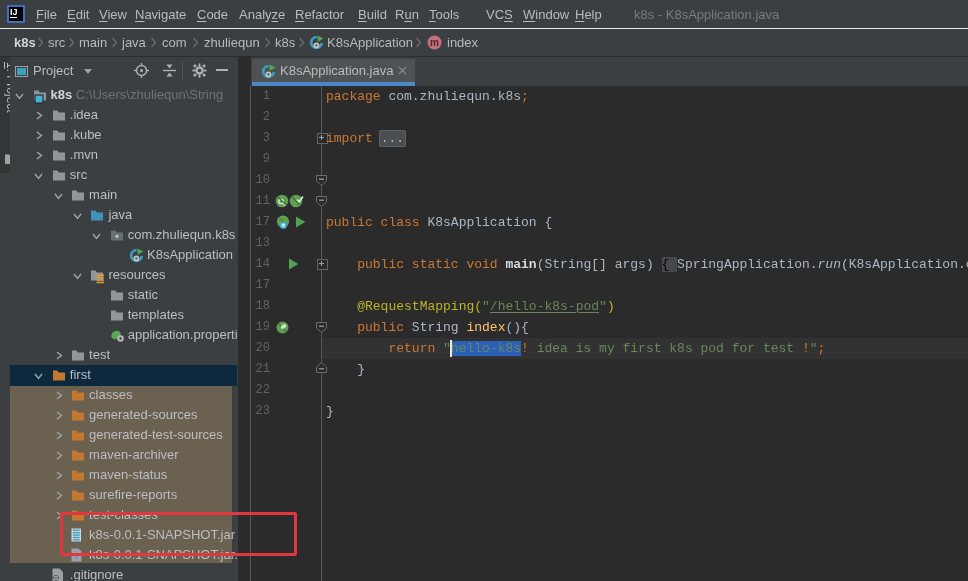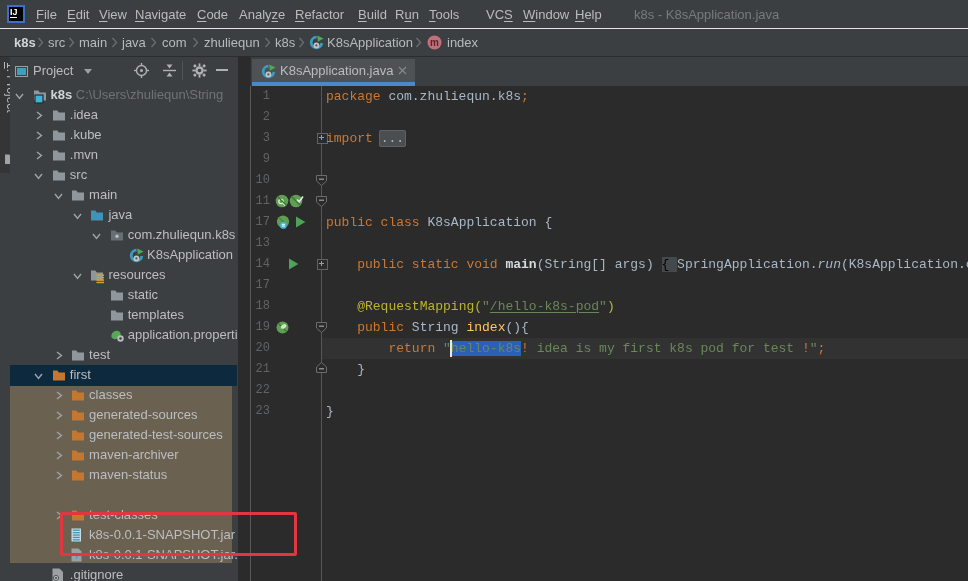--- a/index.html
+++ b/index.html
@@ -412,20 +412,33 @@
           <svg width="8" height="9">
             <path d="M2 1 L6.4 4.5 L2 8" stroke="#9da2a6" stroke-width="1.5" fill="none"></path>
           </svg>
         </span>
         <span class="ic" style="left:61.1px">
           <svg width="14" height="13">
             <path d="M1 2.5 h4.3 l1.5 1.9 h6.2 v8 H1 z" fill="#c4772f"></path>
           </svg>
         </span>
         <span class="tx" style="left:79.1px">maven-status</span>
+      </div>
+      <div class="trow" style="top:400px">
+        <span class="ch" style="left:44.6px">
+          <svg width="8" height="9">
+            <path d="M2 1 L6.4 4.5 L2 8" stroke="#9da2a6" stroke-width="1.5" fill="none"></path>
+          </svg>
+        </span>
+        <span class="ic" style="left:61.1px">
+          <svg width="14" height="13">
+            <path d="M1 2.5 h4.3 l1.5 1.9 h6.2 v8 H1 z" fill="#c4772f"></path>
+          </svg>
+        </span>
+        <span class="tx" style="left:79.1px">surefire-reports</span>
       </div>
       <div class="trow" style="top:420px">
         <span class="ch" style="left:44.6px">
           <svg width="8" height="9">
             <path d="M2 1 L6.4 4.5 L2 8" stroke="#9da2a6" stroke-width="1.5" fill="none"></path>
           </svg>
         </span>
         <span class="ic" style="left:61.1px">
           <svg width="14" height="13">
             <path d="M1 2.5 h4.3 l1.5 1.9 h6.2 v8 H1 z" fill="#c4772f"></path>

